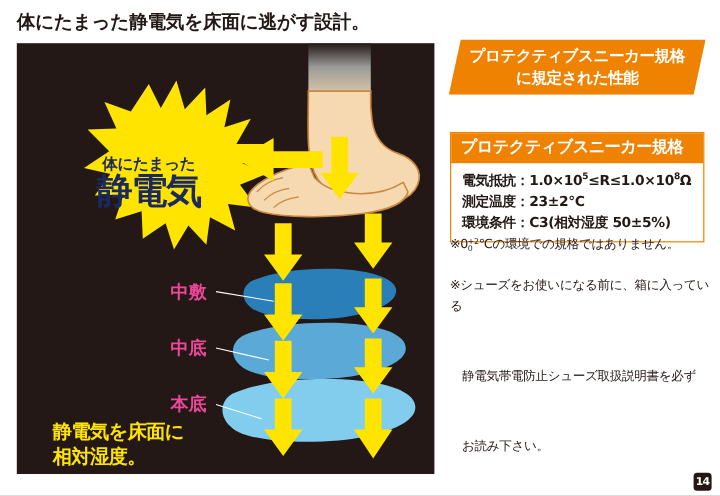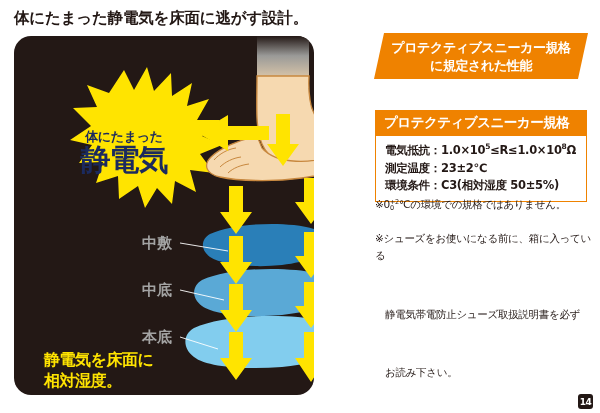--- a/index.html
+++ b/index.html
@@ -26,25 +26,24 @@
     letter-spacing: -0.2px;
     color: #231815;
     white-space: nowrap;
   }
 
   
   .illus-panel {
     position: absolute;
     left: 14px;
     top: 36px;
-    width: 300px;
+    width: 348px;
     height: 359px;
     background: #231815;
     overflow: hidden;
-    border-radius: 17px;
   }
   .illus-svg { position: absolute; left: 0; top: 0; }
 
   .burst-text-small {
     position: absolute;
     left: 36px;
     top: 92px;
     width: 148px;
     text-align: center;
     font-size: 13px;
@@ -62,21 +61,21 @@
     font-weight: bold;
     color: #1b2a5e;
     letter-spacing: -1px;
     line-height: 1.05;
   }
 
   .layer-label {
     position: absolute;
     font-size: 15px;
     font-weight: bold;
-    color: #a3a3a3;
+    color: #ec4899;
     letter-spacing: 0px;
     white-space: nowrap;
   }
   .layer-label.l1 { left: 128px; top: 198px; }
   .layer-label.l2 { left: 128px; top: 245px; }
   .layer-label.l3 { left: 128px; top: 292px; }
 
   .bottom-msg {
     position: absolute;
     left: 30px;

